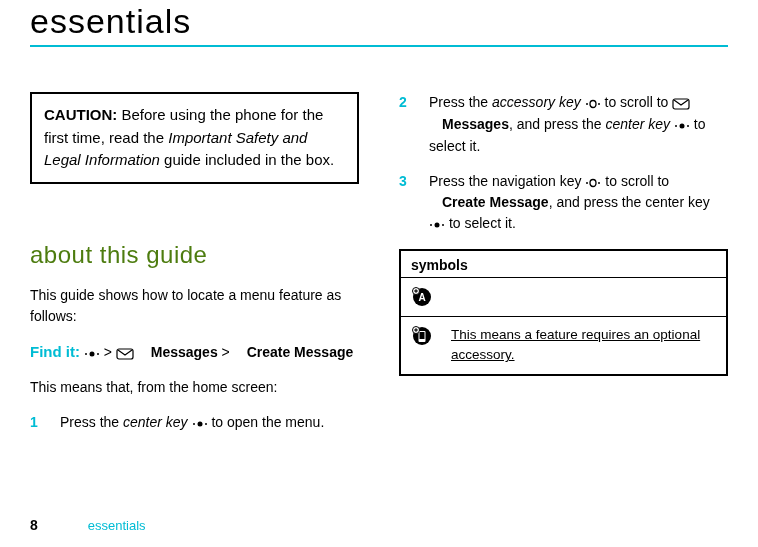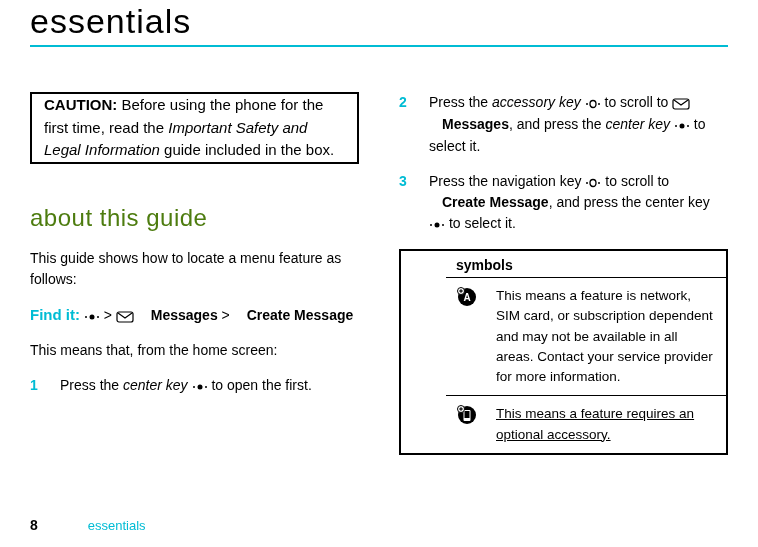--- a/index.html
+++ b/index.html
@@ -20,24 +20,24 @@
     }
     .hr {
       height: 2px;
       background: #00bcd4;
       margin-bottom: 45px;
     }
     .columns { display: flex; gap: 40px; }
     .col { flex: 1; }
     .caution-box {
       border: 2px solid #000;
-      padding: 0 12px;
+      padding: 10px 12px;
       font-size: 15px;
       line-height: 1.5;
-      margin-bottom: 40px;
+      margin-bottom: 57px;
     }
     .bold { font-weight: bold; }
     .italic { font-style: italic; }
     .section-heading {
       color: #4d7c0f;
       font-size: 24px;
       font-weight: normal;
       margin-bottom: 16px;
       letter-spacing: 0.5px;
     }
@@ -53,21 +53,21 @@
     }
     .condensed-bold {
       font-family: "Arial Narrow", Arial, sans-serif;
       font-weight: bold;
       font-stretch: condensed;
       padding-left: 13px;
     }
     .step { display: flex; gap: 18px; margin-bottom: 14px; font-size: 14px; line-height: 1.5; }
     .step-num { color: #00bcd4; font-weight: bold; min-width: 12px; }
     .step-text { flex: 1; }
-    .symbols-box { border: 2px solid #000; margin-top: 12px; padding-left: 45px; }
+    .symbols-box { border: 2px solid #000; margin-top: 12px; }
     .symbols-header {
       border-bottom: 1px solid #000;
       padding: 6px 10px 4px;
       font-weight: bold;
       font-size: 14px;
     }
     .symbol-row {
       display: flex;
       gap: 14px;
       padding: 8px 10px;
@@ -138,21 +138,21 @@
     <div class="step">
       <div class="step-num">1</div>
       <div class="step-text">
         <span>Press the </span><span class="italic">center key</span>
         <span class="inline-icon center-key-icon">
           <svg width="16" height="12" viewBox="0 0 16 12">
               <ellipse cx="8" cy="6" rx="2.5" ry="2.5" fill="#000"></ellipse>
               <circle cx="2" cy="6" r="1" fill="#000"></circle>
               <circle cx="14" cy="6" r="1" fill="#000"></circle>
             </svg>
-        </span><span> to open the first.</span>
+        </span><span> to open the menu.</span>
       </div>
     </div>
 
   </div>
 
   <div class="col">
 
     <div class="step">
       <div class="step-num">2</div>
       <div class="step-text">
@@ -207,21 +207,20 @@
       <div class="symbol-row">
         <div class="symbol-icon">
           <svg width="22" height="22" viewBox="0 0 22 22">
               <circle cx="11" cy="11" r="9" fill="#000"></circle>
               <text x="11" y="15" text-anchor="middle" font-size="10" fill="#fff" font-weight="bold">A</text>
               <circle cx="5" cy="5" r="3.5" fill="#fff" stroke="#000" stroke-width="1"></circle>
               <line x1="3.2" y1="5" x2="6.8" y2="5" stroke="#000" stroke-width="1.2"></line>
               <line x1="5" y1="3.2" x2="5" y2="6.8" stroke="#000" stroke-width="1.2"></line>
             </svg>
         </div>
-        <div class="symbol-text">This means a feature is network, SIM card, or subscription dependent and may not be available in all areas. Contact your service provider for more information.</div>
       </div>
       <div class="symbol-row">
         <div class="symbol-icon">
           <svg width="22" height="22" viewBox="0 0 22 22">
               <circle cx="11" cy="11" r="9" fill="#000"></circle>
               <rect x="7.5" y="6" width="7" height="11" rx="1" fill="#fff"></rect>
               <rect x="8.5" y="7" width="5" height="7" fill="#000"></rect>
               <circle cx="5" cy="5" r="3.5" fill="#fff" stroke="#000" stroke-width="1"></circle>
               <line x1="3.2" y1="5" x2="6.8" y2="5" stroke="#000" stroke-width="1.2"></line>
               <line x1="5" y1="3.2" x2="5" y2="6.8" stroke="#000" stroke-width="1.2"></line>

